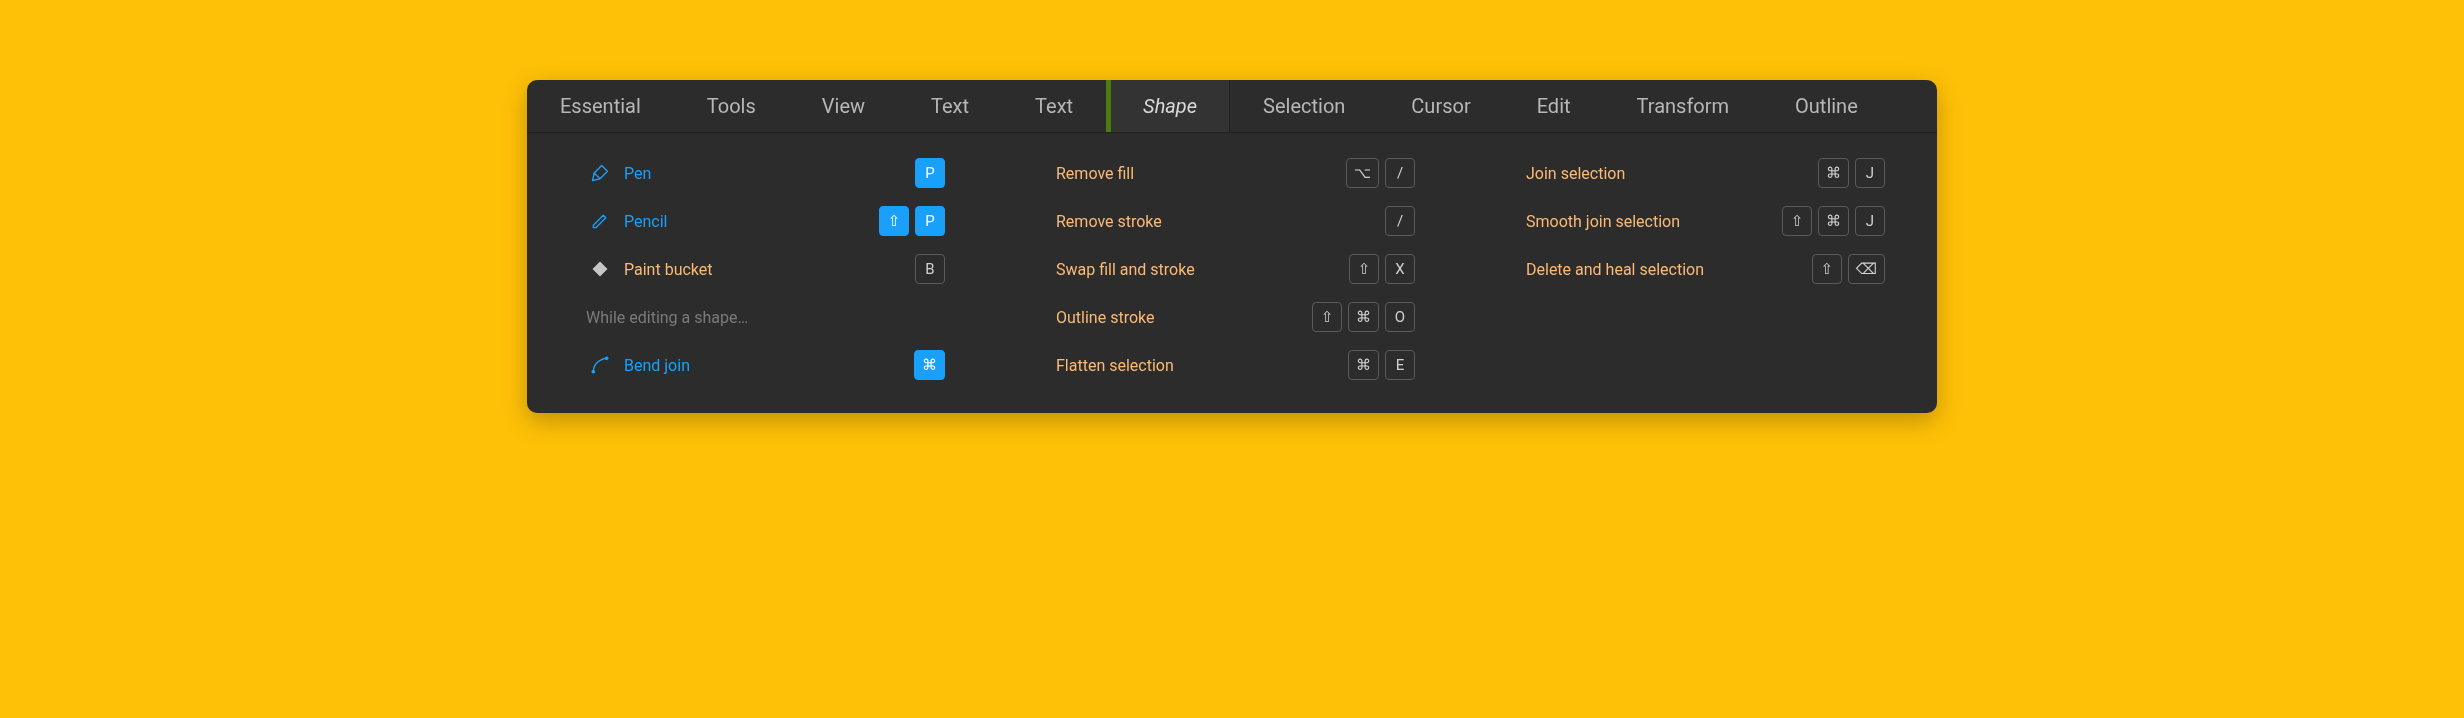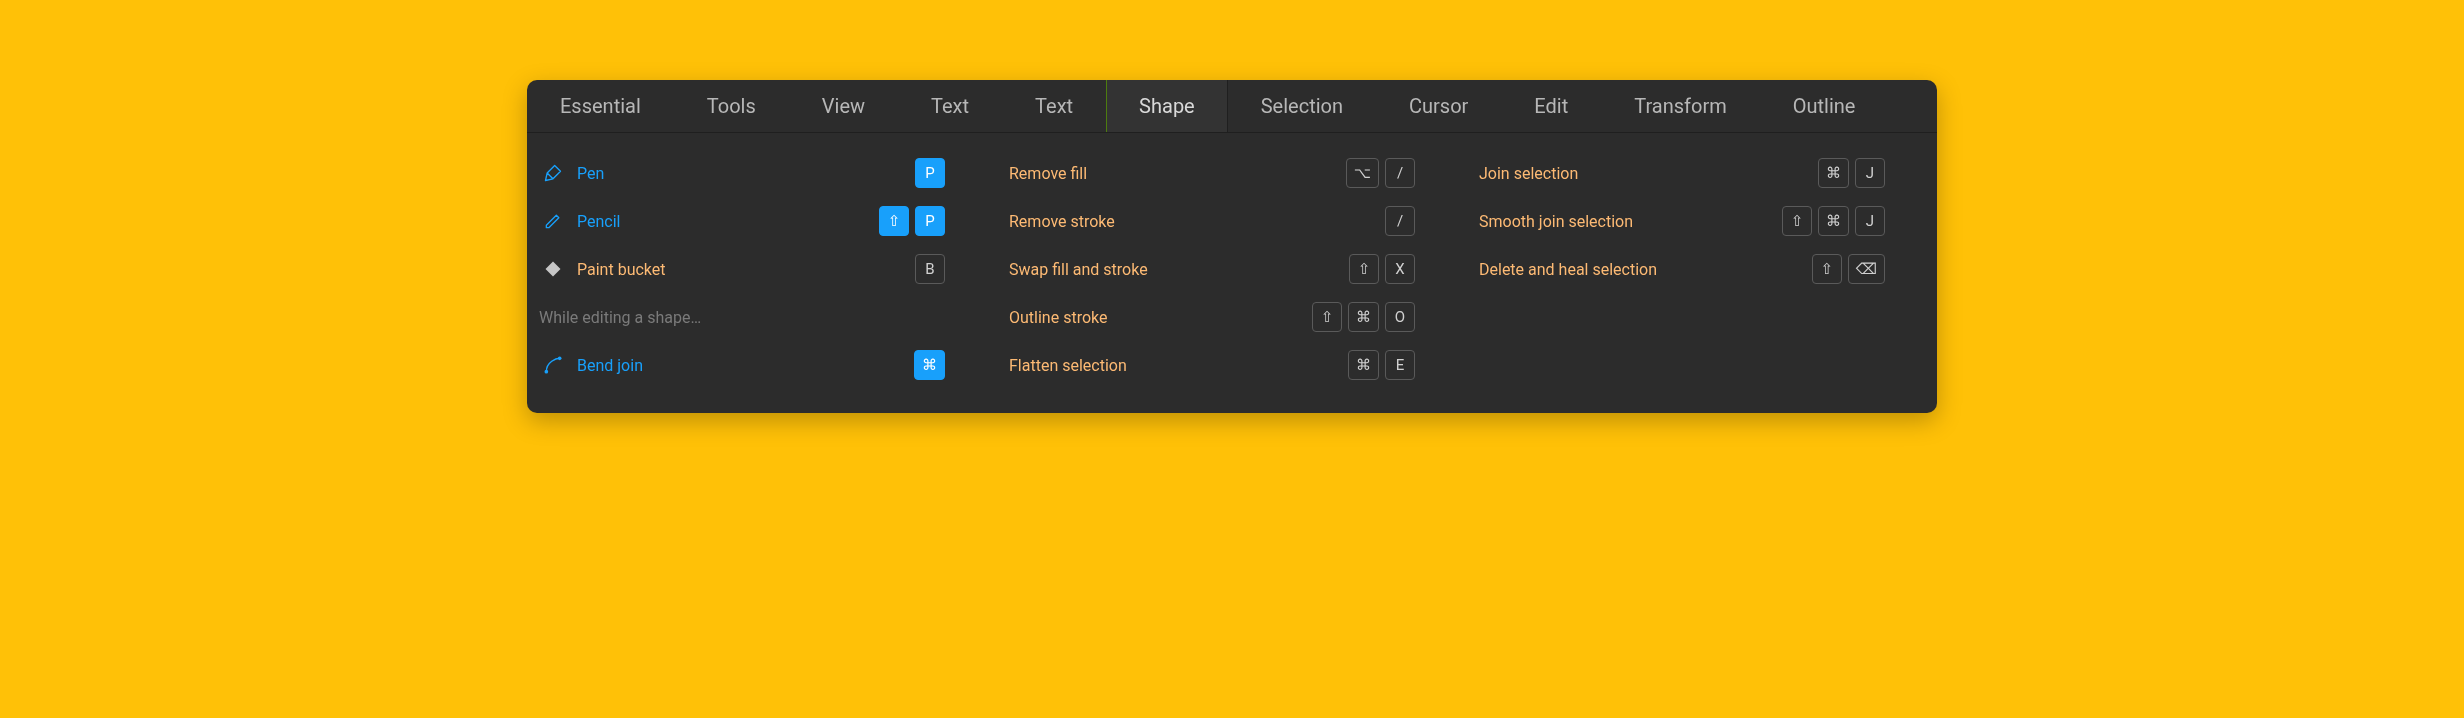--- a/index.html
+++ b/index.html
@@ -29,29 +29,31 @@
     color: #b7b7b7;
     font-size: 20px;
     cursor: pointer;
     border-right: 1px solid transparent;
     border-left: 1px solid transparent;
   }
   .tab.active {
     background: #333333;
     color: #d9d9d9;
     border-right: 1px solid #1f1f1f;
-    border-left: 1px solid #4d7c0f;
+    border-left: 5px solid #4d7c0f;
+    font-style: italic;
   }
   .content {
     display: flex;
     padding: 16px 0 24px 0;
   }
   .col {
     flex: 1;
     padding: 0 4px;
+    margin-left: 47px;
   }
   .row {
     display: flex;
     align-items: center;
     height: 48px;
     padding: 0 48px 0 8px;
   }
   .row .icon-slot {
     width: 28px;
     display: flex;

